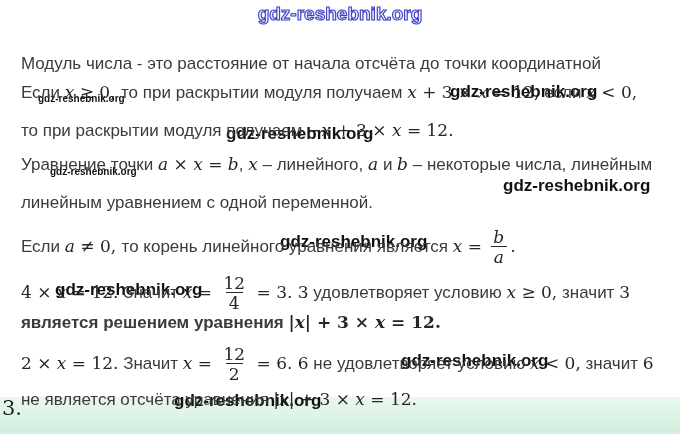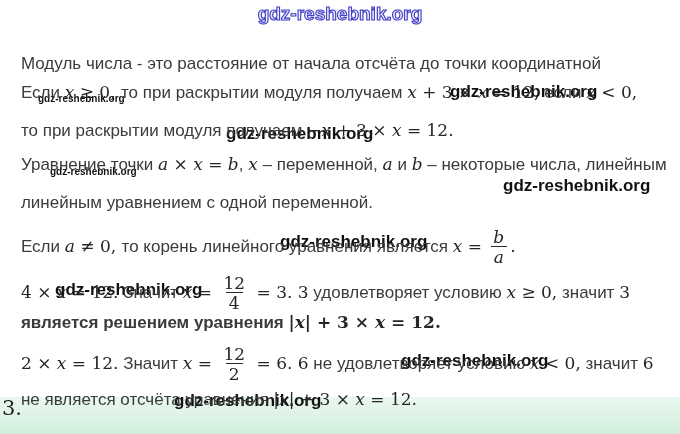--- a/index.html
+++ b/index.html
@@ -68,21 +68,21 @@
 
   <div class="line" style="top:59px;">
     <span class="t">Если </span><span class="mi">x</span><span class="mn"> ≥ 0, </span><span class="t">то при раскрытии модуля получаем </span><span class="mi">x</span><span class="mn"> + 3 × </span><span class="mi">x</span><span class="mn"> = 12,</span><span class="t"> если </span><span class="mi">x</span><span class="mn"> &lt; 0,</span>
   </div>
 
   <div class="line" style="top:97px;">
     <span class="t">то при раскрытии модуля получаем </span><span class="mn">−</span><span class="mi">x</span><span class="mn"> + 3 × </span><span class="mi">x</span><span class="mn"> = 12.</span>
   </div>
 
   <div class="line" style="top:131px;">
-    <span class="t">Уравнение точки </span><span class="mi">a</span><span class="mn"> × </span><span class="mi">x</span><span class="mn"> = </span><span class="mi">b</span><span class="t">, </span><span class="mi">x</span><span class="t"> – переменной, </span><span class="mi">a</span><span class="t"> и </span><span class="mi">b</span><span class="t"> – некоторые числа, линейным</span>
+    <span class="t">Уравнение точки </span><span class="mi">a</span><span class="mn"> × </span><span class="mi">x</span><span class="mn"> = </span><span class="mi">b</span><span class="t">, </span><span class="mi">x</span><span class="t"> – линейного, </span><span class="mi">a</span><span class="t"> и </span><span class="mi">b</span><span class="t"> – некоторые числа, линейным</span>
   </div>
 
   <div class="line" style="top:170px;">
     <span class="t">линейным уравнением с одной переменной.</span>
   </div>
 
   <div class="line" style="top:206px;">
     <span class="t">Если </span><span class="mi">a</span><span class="mn"> ≠ 0, </span><span class="t">то корень линейного уравнения является </span><span class="mi">x</span><span class="mn"> = </span><span class="frac"><span class="num mi">b</span><span class="den mi">a</span></span><span class="mn">.</span>
   </div>
 

